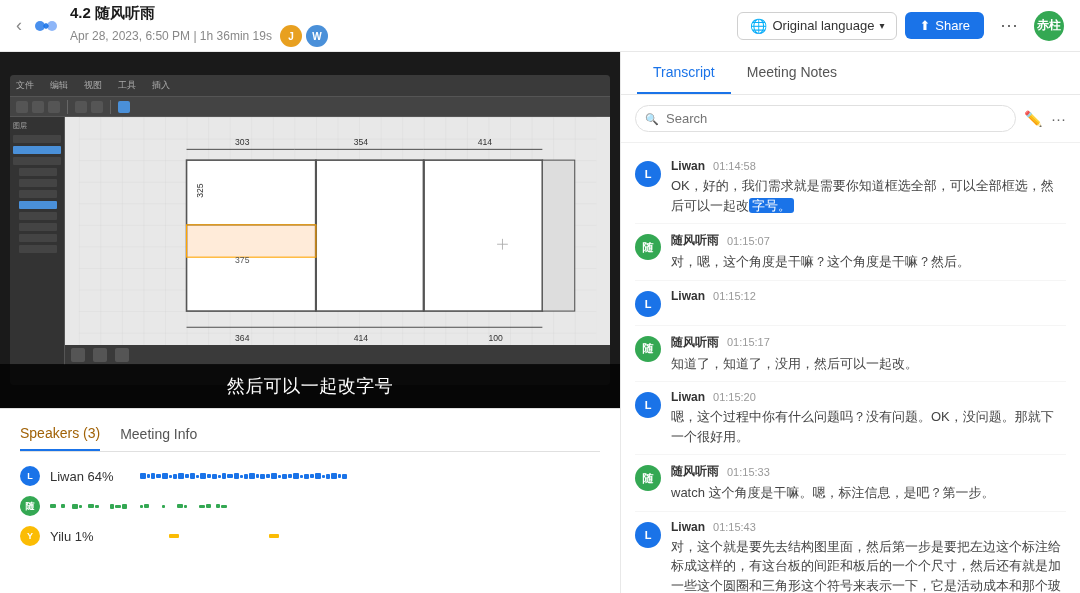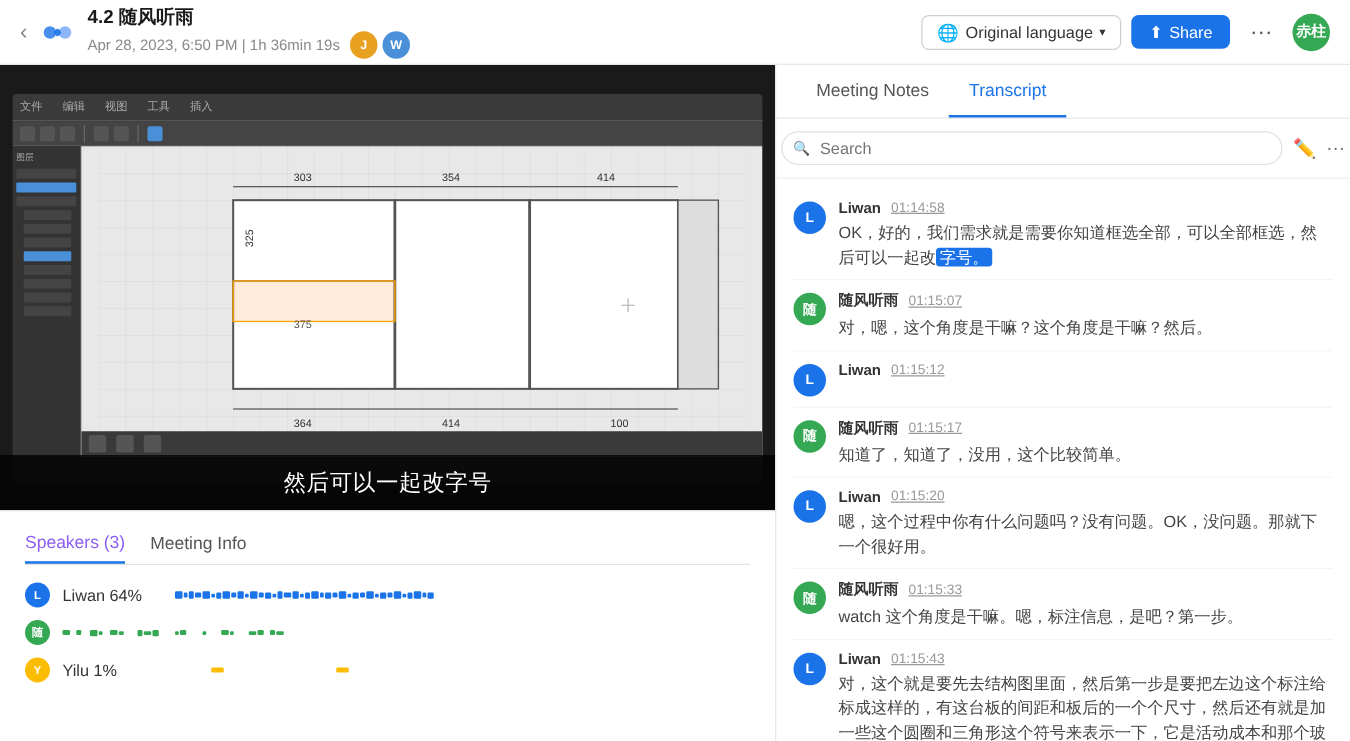--- a/index.html
+++ b/index.html
@@ -31,45 +31,45 @@
     
     .left-panel { width: 620px; flex-shrink: 0; display: flex; flex-direction: column; background: #111; }
     .video-area { flex: 1; position: relative; background: #111; overflow: hidden; }
 
     .subtitle-bar { position: absolute; bottom: 0; left: 0; right: 0; background: rgba(0,0,0,0.75); color: #fff; text-align: center; padding: 10px 16px; font-size: 18px; font-weight: 500; letter-spacing: 0.5px; }
 
     
     .bottom-panel { background: #fff; border-top: 1px solid #e0e0e0; padding: 16px 20px; height: 185px; flex-shrink: 0; }
     .bottom-tabs { display: flex; gap: 20px; margin-bottom: 14px; border-bottom: 1px solid #e0e0e0; padding-bottom: 0; }
     .tab-btn { font-size: 14px; font-weight: 500; color: #555; padding-bottom: 8px; cursor: pointer; border: none; background: none; }
-    .tab-btn.active { color: #8b5cf6; border-bottom: 2px solid #1a73e8; }
+    .tab-btn.active { color: #a16207; border-bottom: 2px solid #1a73e8; }
     .speakers-section { display: flex; flex-direction: column; gap: 10px; }
     .speaker-row { display: flex; align-items: center; gap: 10px; }
     .speaker-avatar { width: 20px; height: 20px; border-radius: 50%; flex-shrink: 0; display: flex; align-items: center; justify-content: center; font-size: 9px; color: #fff; font-weight: 700; }
     .speaker-name { font-size: 13px; color: #333; width: 80px; flex-shrink: 0; }
     .speaker-bar-container { flex: 1; display: flex; gap: 2px; align-items: center; height: 12px; }
 
     
     .right-panel { flex: 1; background: #fff; display: flex; flex-direction: column; border-left: 1px solid #e8e8e8; }
     .right-tabs { display: flex; border-bottom: 1px solid #e8e8e8; padding: 0 16px; flex-shrink: 0; }
     .right-tab { font-size: 14px; font-weight: 500; color: #555; padding: 12px 16px; cursor: pointer; border-bottom: 2px solid transparent; }
     .right-tab.active { color: #1a73e8; border-bottom: 2px solid #1a73e8; }
-    .search-bar { display: flex; align-items: center; gap: 8px; padding: 10px 4px; border-bottom: 1px solid #f0f0f0; flex-shrink: 0; }
+    .search-bar { display: flex; align-items: center; gap: 8px; padding: 10px 14px; border-bottom: 1px solid #f0f0f0; flex-shrink: 0; }
     .search-icon-wrap { position: relative; flex: 1; }
     .search-icon-wrap::before { content: '🔍'; position: absolute; left: 10px; top: 50%; transform: translateY(-50%); font-size: 11px; color: #999; z-index: 1; }
     .search-icon-wrap input { width: 100%; border: 1px solid #e0e0e0; border-radius: 20px; padding: 5px 12px 5px 30px; font-size: 13px; outline: none; }
     .search-actions { display: flex; gap: 8px; color: #666; }
     .search-action-btn { cursor: pointer; font-size: 15px; }
     .transcript-list { flex: 1; overflow-y: auto; padding: 8px 14px; }
     .transcript-item { display: flex; gap: 10px; padding: 8px 0; border-bottom: 1px solid #f5f5f5; }
     .t-avatar { width: 26px; height: 26px; border-radius: 50%; flex-shrink: 0; display: flex; align-items: center; justify-content: center; font-size: 11px; color: #fff; font-weight: 700; margin-top: 2px; }
     .t-content { flex: 1; }
     .t-header { display: flex; align-items: center; gap: 8px; margin-bottom: 3px; }
     .t-name { font-size: 12px; font-weight: 600; color: #333; }
-    .t-time { font-size: 11px; color: #999; text-decoration: underline; }
+    .t-time { font-size: 11px; color: #999; }
     .t-text { font-size: 13px; color: #444; line-height: 1.5; }
     .t-highlight { background: #1a73e8; color: #fff; border-radius: 3px; padding: 0 3px; font-size: 13px; }
     .transcript-list::-webkit-scrollbar { width: 4px; }
     .transcript-list::-webkit-scrollbar-thumb { background: #ddd; border-radius: 2px; }
 
     
     .waveform { display: flex; gap: 1px; align-items: center; height: 10px; }
     .wave-bar { border-radius: 1px; }
   </style>
 </head>
@@ -343,22 +343,22 @@
               <div class="wave-bar" style="width:5px;height:0px;background:transparent;"></div>
             </div>
           </div>
         </div>
       </div>
     </div>
   </div>
 
   <div class="right-panel">
     <div class="right-tabs">
+      <div class="right-tab active">Transcript</div>
       <div class="right-tab">Meeting Notes</div>
-      <div class="right-tab active">Transcript</div>
     </div>
     <div class="search-bar">
       <div class="search-icon-wrap">
         <input type="text" placeholder="Search" style="">
       </div>
       <div class="search-actions">
         <span class="search-action-btn">✏️</span>
         <span class="search-action-btn">···</span>
       </div>
     </div>
@@ -398,21 +398,21 @@
         </div>
       </div>
 
       <div class="transcript-item">
         <div class="t-avatar" style="background:#34a853;">随</div>
         <div class="t-content">
           <div class="t-header">
             <span class="t-name">随风听雨</span>
             <span class="t-time">01:15:17</span>
           </div>
-          <div class="t-text">知道了，知道了，没用，这个比较简单。</div>
+          <div class="t-text">知道了，知道了，没用，然后可以一起改。</div>
         </div>
       </div>
 
       <div class="transcript-item">
         <div class="t-avatar" style="background:#1a73e8;">L</div>
         <div class="t-content">
           <div class="t-header">
             <span class="t-name">Liwan</span>
             <span class="t-time">01:15:20</span>
           </div>

